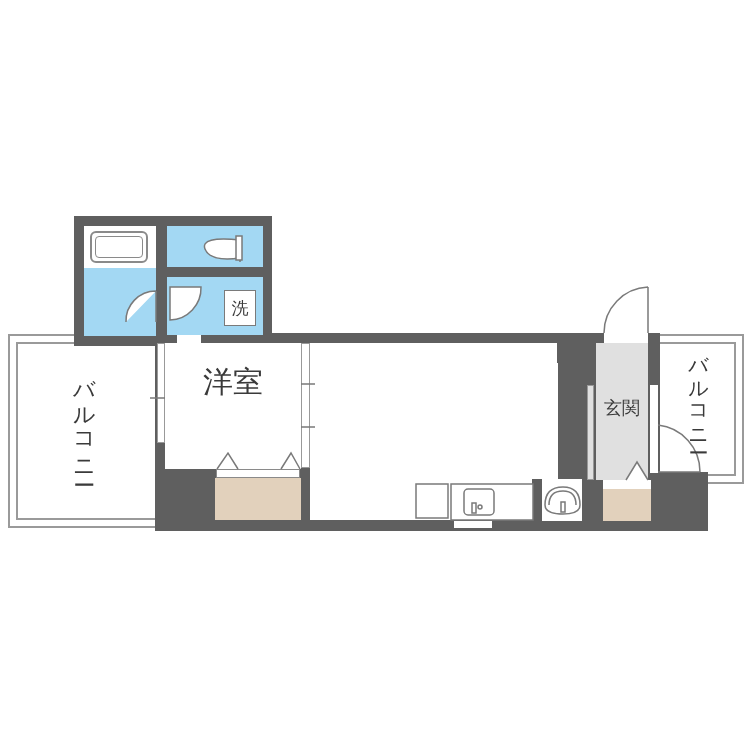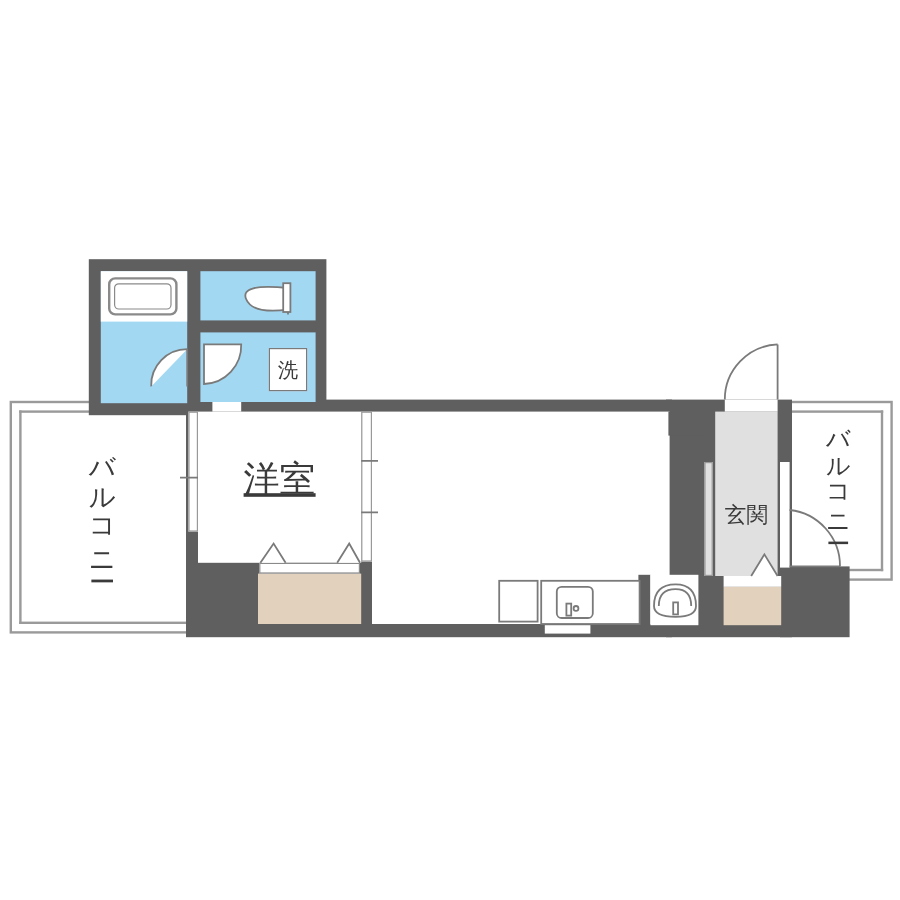--- a/index.html
+++ b/index.html
@@ -85,20 +85,20 @@
     <circle cx="480" cy="507" r="2"></circle>
 
     <path d="M545 505 Q545 487 563 487 Q580 487 580 505 Q580 514 563 514 Q545 514 545 505 Z" fill="#fff"></path>
     <path d="M549 505 Q549 491 563 491 Q576 491 576 505"></path>
     <rect x="561" y="502" width="4" height="10" fill="#fff"></rect>
 
     <path d="M150 398 L165 398 M301 384 L315 384 M301 427 L315 427"></path>
   </g>
 </svg>
 
-<div class="label" style="left:165px;top:383px;width:136px;font-size:30px;text-decoration:underline;">
+<div class="label" style="left:165px;top:365px;width:136px;font-size:30px;">
   <div>洋室</div>
 </div>
 <div class="label" style="left:330px;top:372px;width:210px;font-size:30px;">
 </div>
-<div class="label" style="left:596px;top:398px;width:52px;font-size:18px;margin-top:22px;">玄関</div>
+<div class="label" style="left:596px;top:398px;width:52px;font-size:18px;">玄関</div>
 <div class="label vert" style="left:72px;top:365px;font-size:22px;">バルコニー</div>
 <div class="label vert" style="left:688px;top:343px;font-size:20px;">バルコニー</div>
 
 </body></html>

